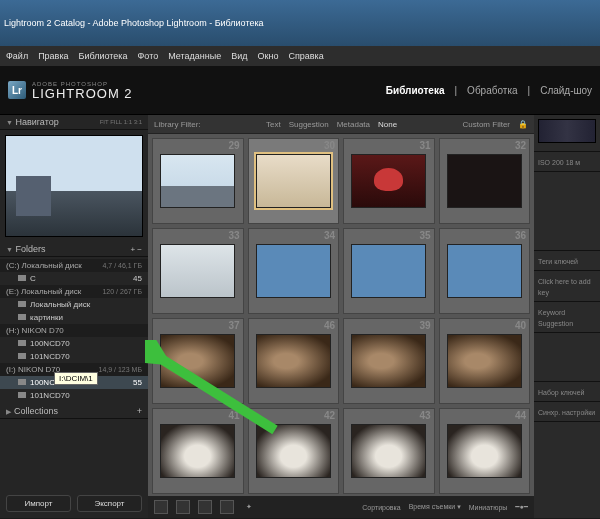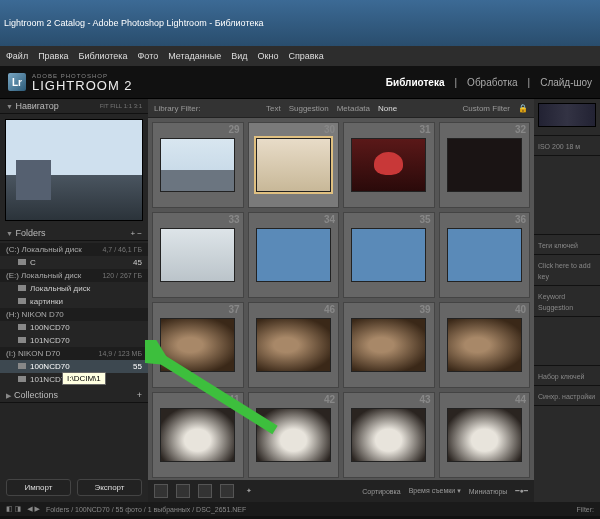--- a/index.html
+++ b/index.html
@@ -1,20 +1,20 @@
 <!DOCTYPE html>
 <html><head>
 <meta charset="utf-8">
 <style>
   html,body{margin:0;padding:0;background:#000;font-family:"Segoe UI",Arial,sans-serif;color:#ccc;font-size:10px;overflow:hidden;}
   .app{width:600px;height:519px;background:#1a1a1a;position:relative;}
   .titlebar{height:14px;background:linear-gradient(#3c6a95,#294d6d);color:#fff;font-size:9px;padding:16px 4px;line-height:14px;}
   .menubar{height:20px;background:#2d2d2d;display:flex;gap:10px;padding:0 6px;align-items:center;font-size:9px;color:#ddd;}
   .menubar span{cursor:default;}
-  .brandbar{height:32px;background:#111;display:flex;align-items:center;justify-content:space-between;padding:0 8px;border-bottom:1px solid #000;}
+  .brandbar{height:32px;background:#111;display:flex;align-items:center;justify-content:space-between;padding:8px 8px;border-bottom:1px solid #000;}
   .brand-left{display:flex;align-items:center;gap:6px;}
   .logo{width:18px;height:18px;background:linear-gradient(135deg,#7aa8c5,#2d5b78);border-radius:2px;display:flex;align-items:center;justify-content:center;color:#fff;font-weight:bold;font-size:10px;}
   .brand-text{line-height:1;}
   .brand-sub{font-size:6px;color:#888;letter-spacing:1px;}
   .brand-main{font-size:13px;color:#eee;letter-spacing:1px;}
   .modules{display:flex;gap:10px;font-size:10px;}
   .modules span{color:#aaa;}
   .modules .active{color:#fff;font-weight:bold;}
   .body{display:flex;height:403px;background:#3a3a3a;}
   .panel{background:#252525;display:flex;flex-direction:column;}
@@ -26,21 +26,21 @@
   .nav-preview{margin:5px;height:100px;background:#111;border:1px solid #000;display:flex;align-items:center;justify-content:center;overflow:hidden;}
   .nav-img{width:100%;height:100%;background:linear-gradient(to bottom,#cfe0ee 0%,#cfe0ee 55%,#4a5560 55%,#2b333a 100%);position:relative;}
   .nav-img::after{content:"";position:absolute;left:10px;bottom:20px;width:35px;height:40px;background:#556070;}
   .folders{padding:2px 0;font-size:8px;color:#ccc;}
   .folder-row{display:flex;align-items:center;justify-content:space-between;padding:2px 6px;}
   .folder-row.vol{background:#1d1d1d;color:#aaa;}
   .folder-row.vol .meter{font-size:7px;color:#777;}
   .folder-row .ico{width:8px;height:6px;background:#888;margin-right:4px;display:inline-block;}
   .folder-row.sel{background:#3d4850;color:#fff;}
   .folder-row.child{padding-left:18px;}
-  .tooltip{position:absolute;left:62px;top:372px;background:#ffffe1;border:1px solid #666;color:#000;font-size:8px;padding:1px 4px;z-index:20;}
+  .tooltip{position:absolute;left:54px;top:372px;background:#ffffe1;border:1px solid #666;color:#000;font-size:8px;padding:1px 4px;z-index:20;}
   .bottom-btns{display:flex;gap:6px;padding:6px;margin-top:auto;}
   .btn{flex:1;background:#222;border:1px solid #444;border-radius:3px;text-align:center;padding:3px 0;font-size:8px;color:#ddd;}
   .filterbar{height:18px;background:#333;display:flex;align-items:center;padding:0 6px;font-size:8px;color:#999;gap:8px;border-bottom:1px solid #222;}
   .filterbar .spacer{flex:1;}
   .grid{flex:1;overflow:hidden;padding:4px;display:grid;grid-template-columns:repeat(4,1fr);grid-auto-rows:86px;gap:4px;background:#555;}
   .cell{background:#666;border:1px solid #444;position:relative;display:flex;align-items:center;justify-content:center;}
   .cell .num{position:absolute;top:1px;right:3px;font-size:10px;color:#888;font-weight:bold;}
   .thumb{width:82%;height:62%;border:1px solid #222;}
   .cell.sel{background:#7a7a7a;}
   .cell.sel .thumb{outline:2px solid #e0c080;}

